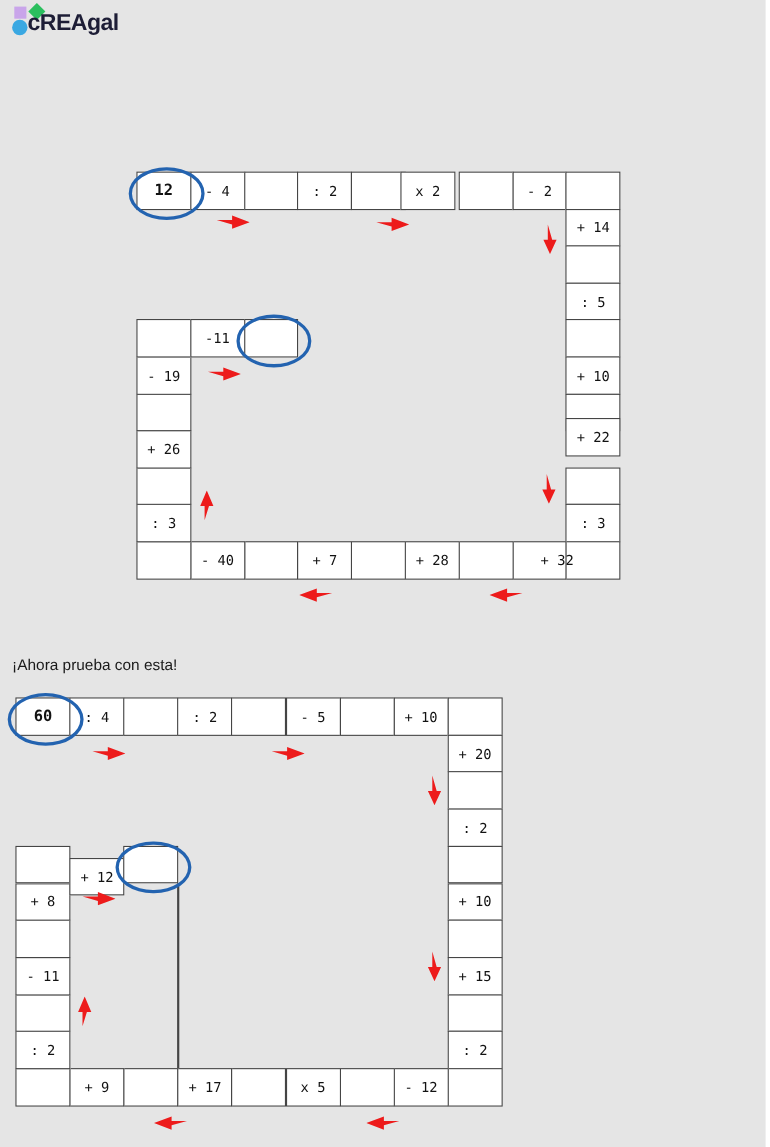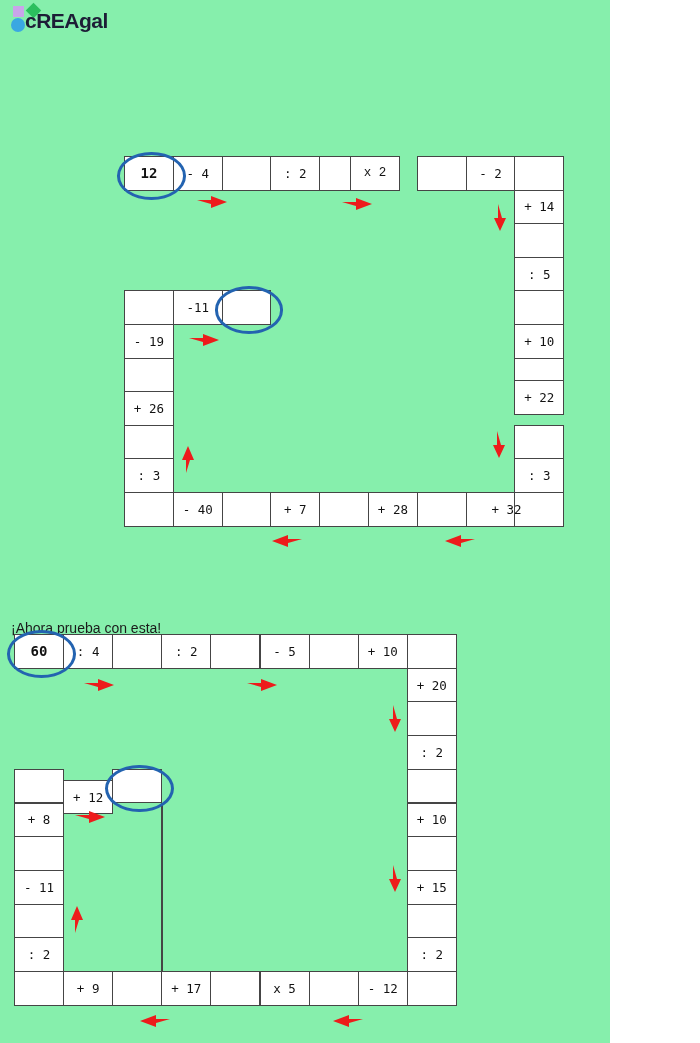--- a/index.html
+++ b/index.html
@@ -1,29 +1,29 @@
 <!DOCTYPE html>
 <html style="--title: #0d52bb; --line: #454545; --celltx: #121212; --circ: #2363b0; --lg-sq: #c9a5ea; --lg-di: #2bbf5e; --lg-ci: #3aa8e2; --lg-tx: #1d1d36;"><head>
 <meta charset="utf-8">
 <style>
   html,body{margin:0;padding:0;background:#fff;}
-  .page{position:relative;width:610px;height:1043px;background:#86efac;overflow:hidden;
+  .page{position:relative;width:696px;height:1043px;background:#e5e5e5;overflow:hidden;
         font-family:"Liberation Sans",sans-serif;}
   
   .logo{position:absolute;left:0;top:0;width:160px;height:45px;}
   .lg-sq{position:absolute;left:13px;top:6px;width:11px;height:11px;background:var(--lg-sq);}
   .lg-di{position:absolute;left:28px;top:5px;width:11px;height:11px;background:var(--lg-di);transform:rotate(45deg);}
   .lg-ci{position:absolute;left:11px;top:18px;width:14px;height:14px;border-radius:50%;background:var(--lg-ci);}
   .lg-tx{position:absolute;left:25px;top:9px;font-size:21px;font-weight:600;letter-spacing:-0.5px;color:var(--lg-tx);}
   
   .title{position:absolute;left:0;top:44px;width:684px;text-align:center;
          font-size:17px;font-weight:bold;letter-spacing:0.4px;color:var(--title);}
   .intro{position:absolute;font-size:14px;color:#1a1a1a;}
   .intro1{left:14px;top:120px;}
-  .intro2{left:11px;top:596px;margin-top:24px;}
+  .intro2{left:11px;top:596px;}
   
   .cell{position:absolute;box-sizing:border-box;border:1px solid var(--line);background:#fff;
         display:flex;align-items:center;justify-content:center;
         font-family:"DejaVu Sans Mono",monospace;font-size:12.5px;color:var(--celltx);white-space:pre;}
   .cell.start{font-weight:bold;font-size:14px;}
   .circle{position:absolute;border:3px solid var(--circ);border-radius:50%;background:transparent;z-index:3;}
   .arrow{position:absolute;z-index:2;}
   .vline{position:absolute;width:0;border-left:2px solid var(--line);}
 </style>
 </head>
@@ -41,21 +41,21 @@
   <div class="intro intro2">¡Ahora prueba con esta!</div>
 
   <div id="boards">
       <div>
         <div class="cell start" style="left: 124px; top: 156px; width: 49.8px; height: 34.6px;">12</div>
         <div class="circle" style="left: 117px; top: 152px; width: 62.8px; height: 41.6px;"></div>
         <div class="cell" style="left: 172.8px; top: 156px; width: 49.8px; height: 34.6px;">- 4</div>
         <div class="cell" style="left: 221.6px; top: 156px; width: 49.8px; height: 34.6px;"></div>
         <div class="cell" style="left: 270.4px; top: 156px; width: 49.8px; height: 34.6px;">: 2</div>
         <div class="cell" style="left: 319.2px; top: 156px; width: 49.8px; height: 34.6px;"></div>
-        <div class="cell" style="left: 350px; top: 156px; width: 49.8px; height: 34.6px; font-family: Liberation Mono, monospace;">x 2</div>
+        <div class="cell" style="left: 364px; top: 156px; width: 49.8px; height: 34.6px;">x 2</div>
         <div class="cell" style="left: 416.8px; top: 156px; width: 49.8px; height: 34.6px;"></div>
         <div class="cell" style="left: 465.6px; top: 156px; width: 49.8px; height: 34.6px;">- 2</div>
         <div class="cell" style="left: 514.4px; top: 156px; width: 49.8px; height: 34.6px;"></div>
         <div class="cell" style="left: 514.4px; top: 189.6px; width: 49.8px; height: 34.6px;">+ 14</div>
         <div class="cell" style="left: 514.4px; top: 223.2px; width: 49.8px; height: 34.6px;"></div>
         <div class="cell" style="left: 514.4px; top: 256.8px; width: 49.8px; height: 34.6px;">: 5</div>
         <div class="cell" style="left: 514.4px; top: 290.4px; width: 49.8px; height: 34.6px;"></div>
         <div class="cell" style="left: 514.4px; top: 324px; width: 49.8px; height: 34.6px;">+ 10</div>
         <div class="cell" style="left: 514.4px; top: 357.6px; width: 49.8px; height: 34.6px;"></div>
         <div class="cell" style="left: 514.4px; top: 380px; width: 49.8px; height: 34.6px;">+ 22</div>

